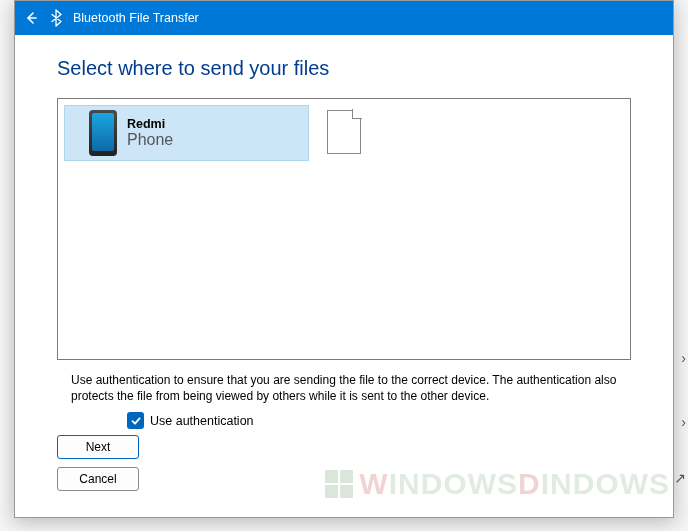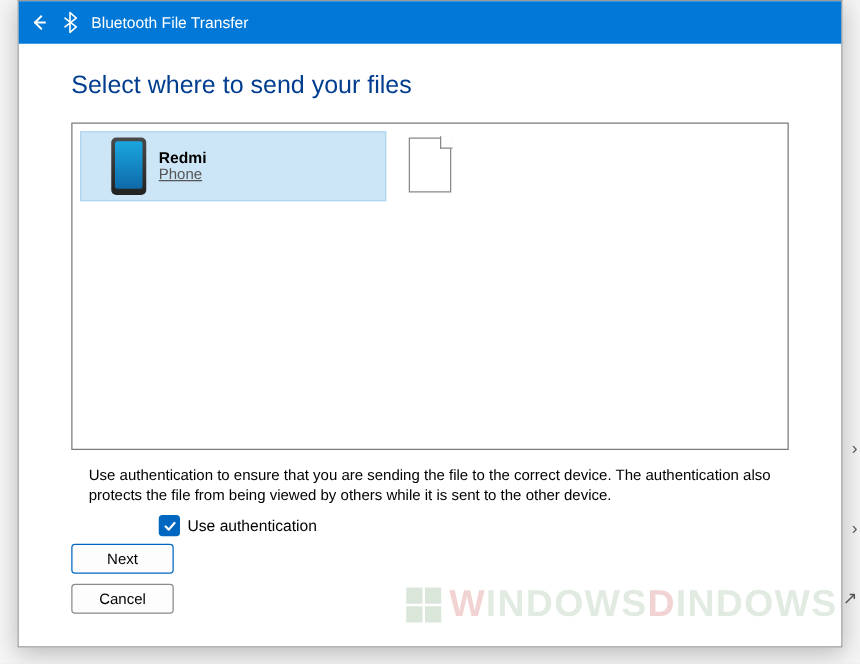--- a/index.html
+++ b/index.html
@@ -84,21 +84,21 @@
     position: relative;
   }
   .phone-screen {
     position: absolute;
     left: 3px; right: 3px; top: 3px; bottom: 5px;
     background: linear-gradient(180deg,#1aa6e0,#0e6aa8);
     border-radius: 2px;
   }
   .device-text { display: flex; flex-direction: column; line-height: 1.15; }
   .device-name { font-size: 12.5px; color: #000; font-weight: 600; }
-  .device-type { font-size: 12px; color: #555; text-decoration: underline; }
+  .device-type { font-size: 16px; color: #555; }
   .file-icon {
     width: 34px; height: 44px;
     margin-top: 5px;
     position: relative;
   }
   .file-page {
     width: 34px; height: 44px;
     border: 1px solid #888;
     background: #fff;
     position: relative;

